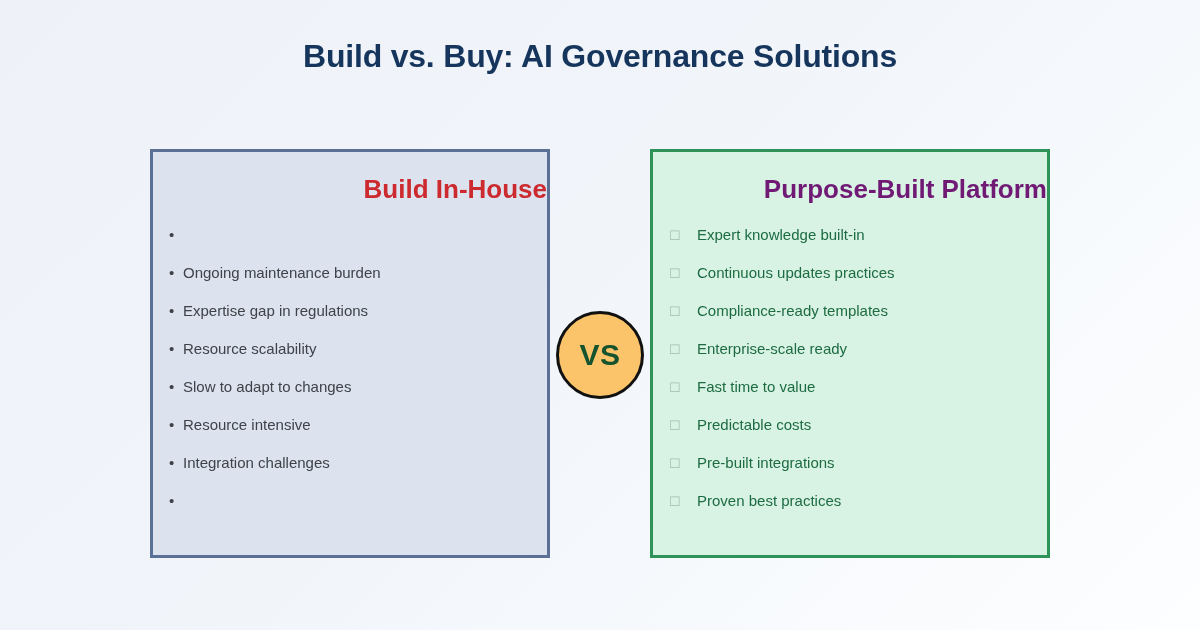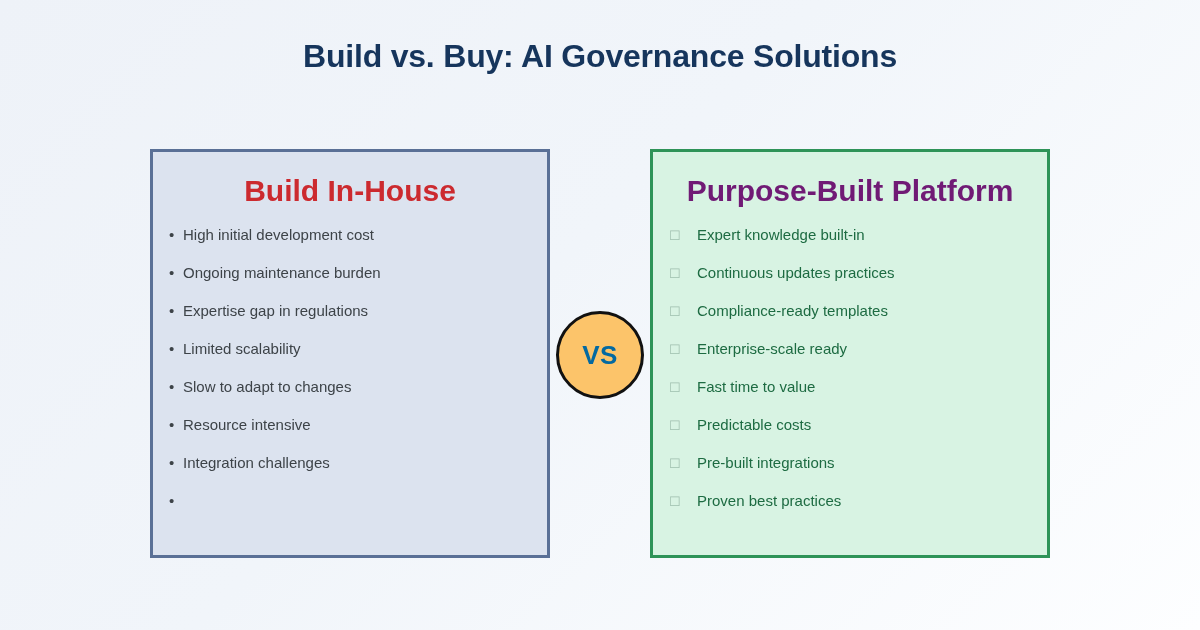--- a/index.html
+++ b/index.html
@@ -47,22 +47,22 @@
     background: #dce3ef;
     border: 3px solid #5a7096;
   }
   .panel-right {
     left: 650px;
     background: #d8f3e3;
     border: 3px solid #2e9358;
   }
 
   .panel-heading {
-    text-align: center;
-    font-size: 30px;
+    text-align: right;
+    font-size: 26px;
     font-weight: bold;
     margin-top: 22px;
     white-space: nowrap;
   }
   .panel-left .panel-heading  { color: #cc2a2f; }
   .panel-right .panel-heading { color: #701a75; }
 
   
   .bullets {
     margin: 0;
@@ -104,51 +104,50 @@
     top: 311px;
     width: 88px;
     height: 88px;
     box-sizing: border-box;
     border-radius: 50%;
     background: #fcc46a;
     border: 3px solid #111111;
     display: flex;
     align-items: center;
     justify-content: center;
-    font-size: 26px;
+    font-size: 30px;
     font-weight: bold;
-    color: #0369a1;
+    color: #14532d;
     letter-spacing: 0.5px;
   }
 </style>
 </head>
 <body>
 
 <div class="slide">
 
   <div class="title">Build vs. Buy: AI Governance Solutions</div>
 
   <div class="panel panel-left">
     <div class="panel-heading">Build In-House</div>
     <ul class="bullets">
         <li class="bullet">
           <span class="bullet-marker">•</span>
-          <span class="bullet-text">High initial development cost</span>
         </li>
         <li class="bullet">
           <span class="bullet-marker">•</span>
           <span class="bullet-text">Ongoing maintenance burden</span>
         </li>
         <li class="bullet">
           <span class="bullet-marker">•</span>
           <span class="bullet-text">Expertise gap in regulations</span>
         </li>
         <li class="bullet">
           <span class="bullet-marker">•</span>
-          <span class="bullet-text">Limited scalability</span>
+          <span class="bullet-text">Resource scalability</span>
         </li>
         <li class="bullet">
           <span class="bullet-marker">•</span>
           <span class="bullet-text">Slow to adapt to changes</span>
         </li>
         <li class="bullet">
           <span class="bullet-marker">•</span>
           <span class="bullet-text">Resource intensive</span>
         </li>
         <li class="bullet">

